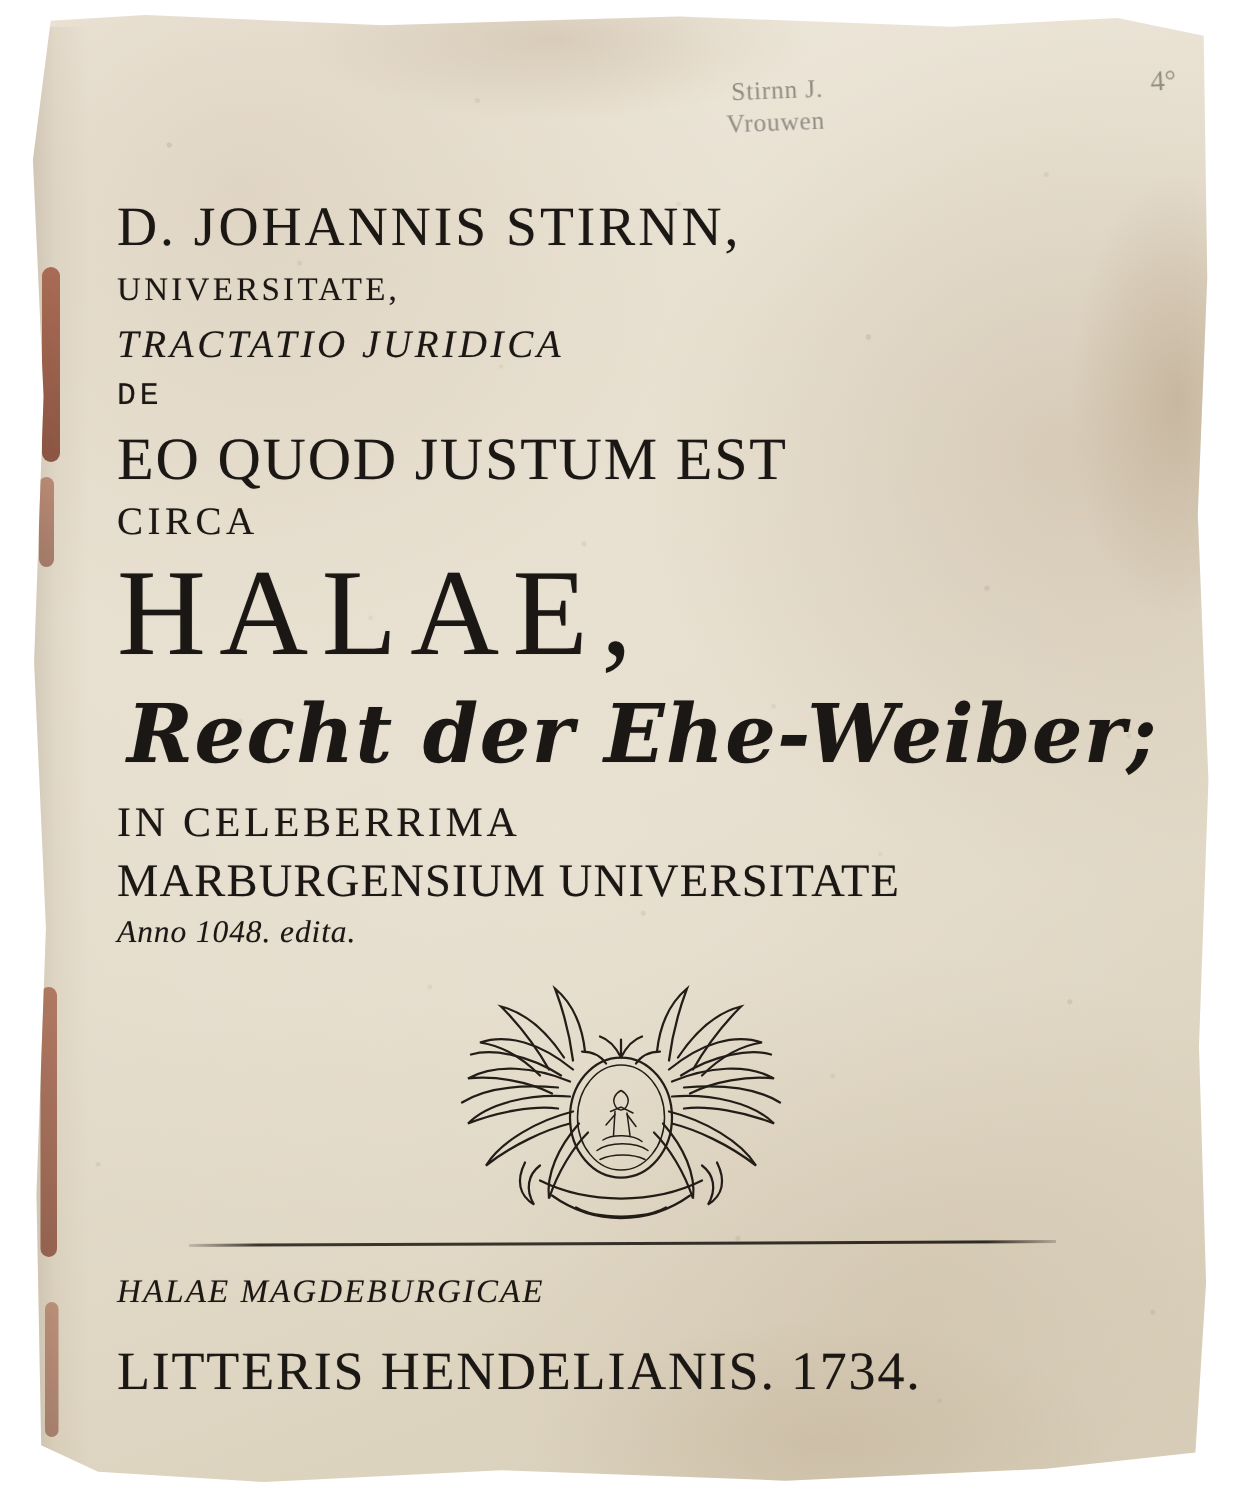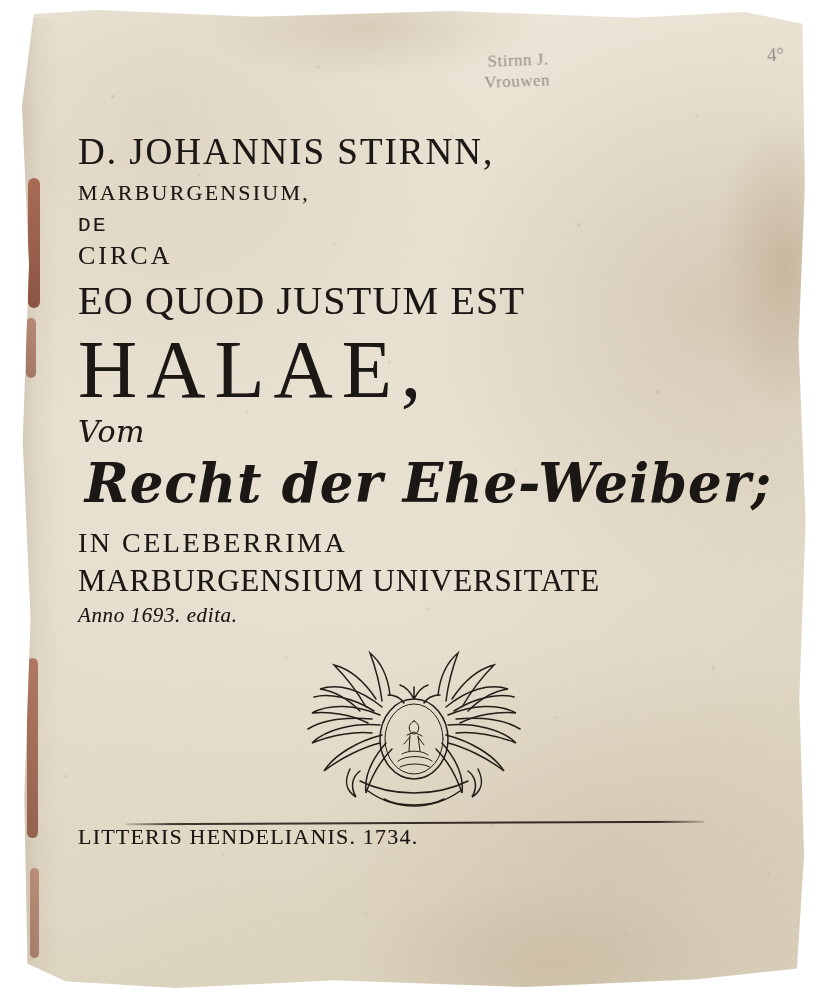--- a/index.html
+++ b/index.html
@@ -288,22 +288,22 @@
     background: linear-gradient(90deg, rgba(30,25,20,0.15), rgba(30,25,20,0.85) 8%, rgba(30,25,20,0.9) 92%, rgba(30,25,20,0.2));
     transform: rotate(-0.25deg);
   }
   #line-place {
     margin-top: 18px;
     font-size: 22px;
     font-style: italic;
     letter-spacing: 1.4px;
   }
   #line-printer {
-    margin-top: 0;
-    font-size: 22px;
+    margin-top: 19px;
+    font-size: 36px;
     letter-spacing: 1.2px;
   }
 </style>
 </head>
 <body>
 
 <div id="page">
 
   <div id="sheet">
     <div id="grain"></div>
@@ -320,30 +320,30 @@
 
     <div id="pencil-note">
       <span class="pl">Stirnn J.</span>
       <span class="pl second">Vrouwen</span>
     </div>
     <div id="pencil-shelf">4°</div>
 
     <div id="text-block">
 
       <span class="ln" id="line-author">D. JOHANNIS STIRNN,</span>
-      <span class="ln" id="line-role">MARBURGENSIUM,</span>
+      <span class="ln" id="line-role">UNIVERSITATE,</span>
+      <span class="ln" id="line-tractatio">TRACTATIO JURIDICA</span>
       <span class="ln" id="line-de">DE</span>
+      <span class="ln" id="line-eoquod">EO QUOD JUSTUM EST</span>
       <span class="ln" id="line-circa">CIRCA</span>
-      <span class="ln" id="line-eoquod">EO QUOD JUSTUM EST</span>
       <span class="ln" id="line-nuptas">HALAE,</span>
-      <span class="ln" id="line-vom">Vom</span>
       <span class="ln" id="line-fraktur">Recht der Ehe-Weiber;</span>
       <span class="ln" id="line-celeberrima">IN CELEBERRIMA</span>
       <span class="ln" id="line-marburg">MARBURGENSIUM UNIVERSITATE</span>
-      <span class="ln" id="line-anno">Anno 1693. edita.</span>
+      <span class="ln" id="line-anno">Anno 1048. edita.</span>
 
       <div id="ornament">
         <svg width="300" height="165" viewBox="0 0 300 165" fill="none" xmlns="http://www.w3.org/2000/svg">
           <g stroke="#231d18" stroke-width="1.5" stroke-linecap="round" fill="none">
 
             <path d="M118 58 C96 40 74 34 56 40 C70 42 84 50 96 62"></path>
             <path d="M116 66 C92 56 66 54 48 64 C66 62 88 66 104 74"></path>
             <path d="M116 76 C90 74 62 80 48 94 C68 86 92 82 108 84"></path>
             <path d="M118 86 C94 92 70 106 60 122 C78 108 100 98 116 94"></path>
             <path d="M122 94 C108 110 100 128 102 144 C108 126 118 110 128 100"></path>
@@ -380,17 +380,18 @@
             <path d="M136 118 C144 114 158 114 166 118" stroke-width="1"></path>
 
             <path d="M150 50 C146 42 142 38 136 36 M150 50 C154 42 158 38 164 36 M150 50 L150 38"></path>
             <path d="M140 54 C136 48 130 46 124 46 M160 54 C164 48 170 46 176 46"></path>
           </g>
         </svg>
       </div>
 
       <div id="rule"></div>
 
+      <span class="ln" id="line-place">HALAE MAGDEBURGICAE</span>
       <span class="ln" id="line-printer">LITTERIS HENDELIANIS. 1734.</span>
 
     </div>
   </div>
 </div>
 
 </body></html>

